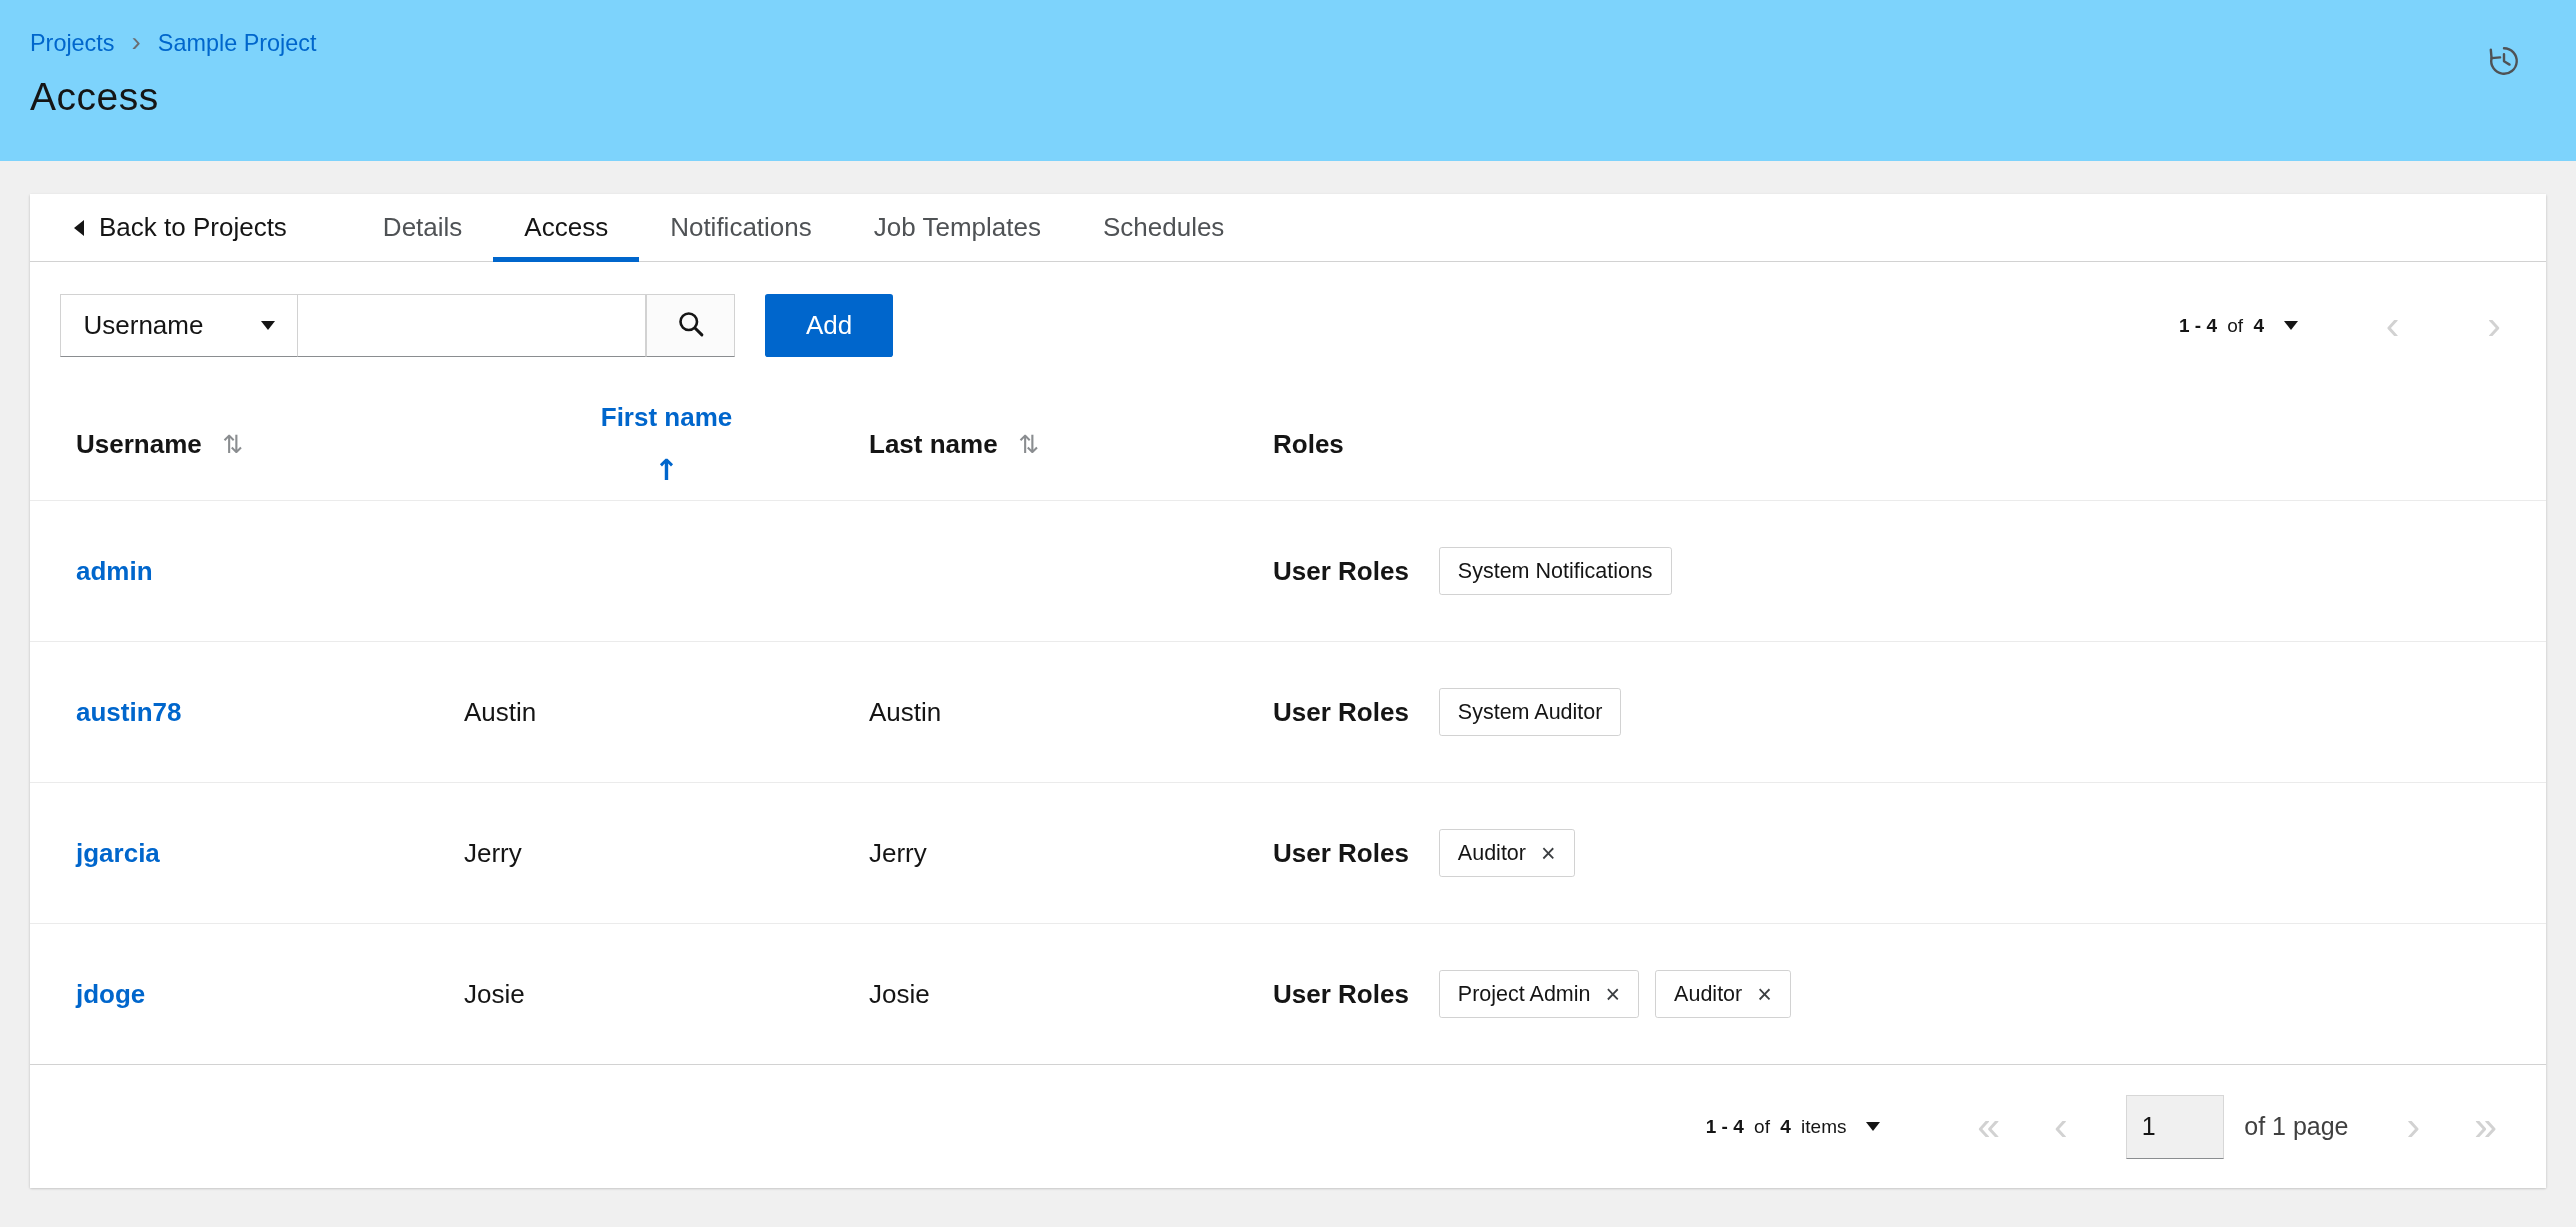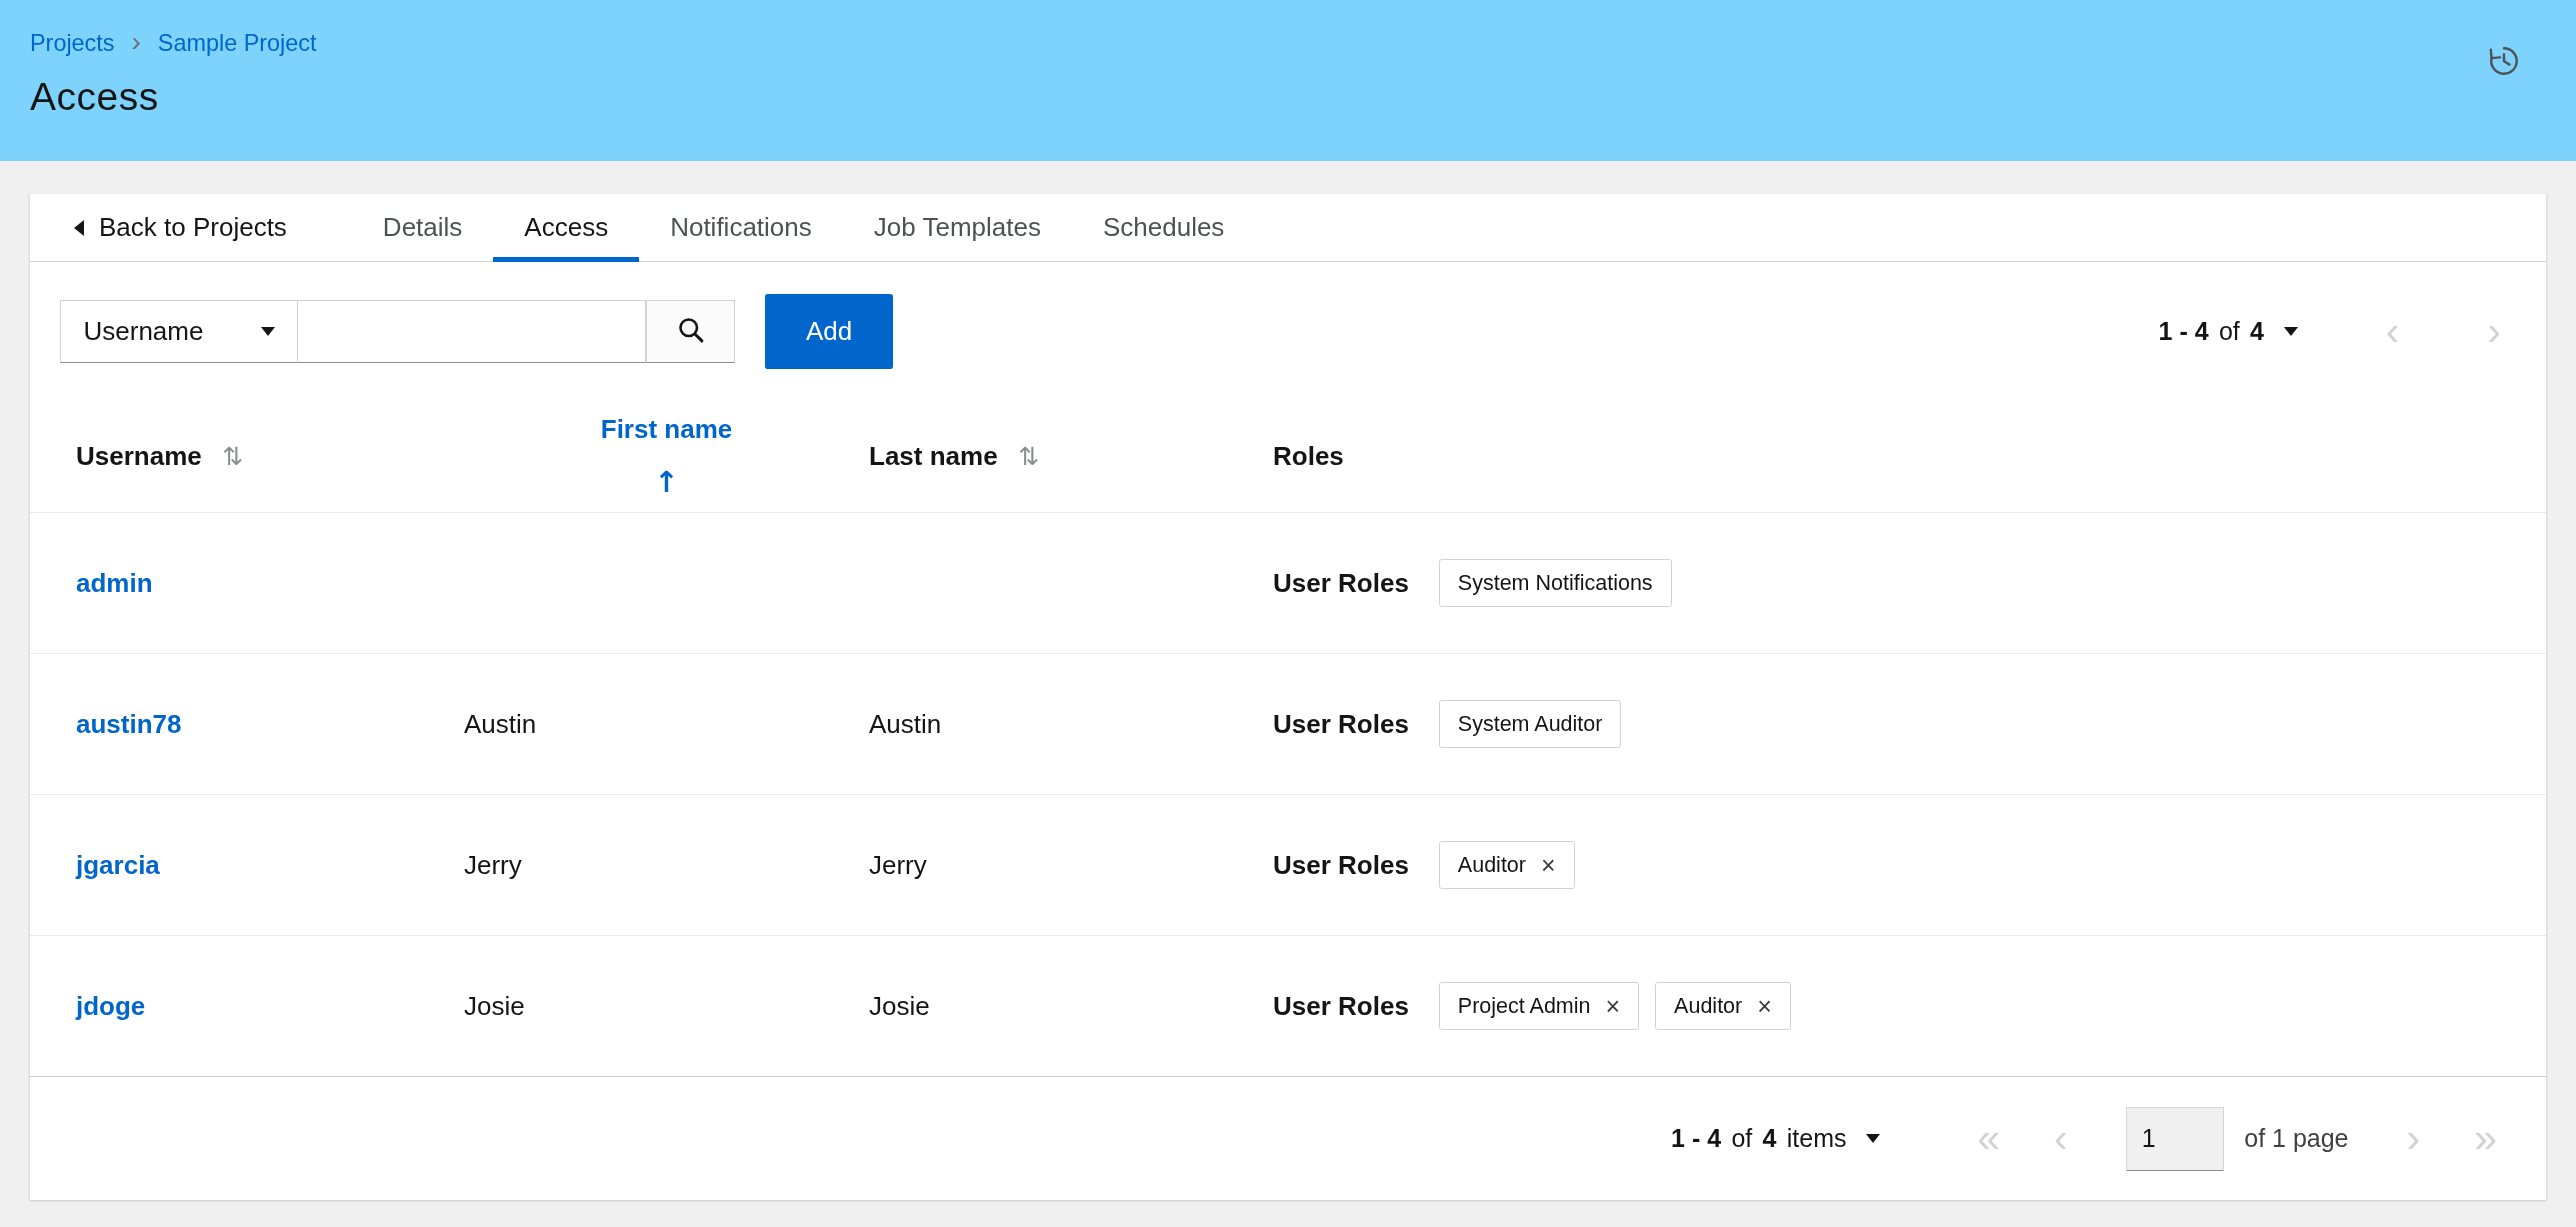--- a/index.html
+++ b/index.html
@@ -31,23 +31,23 @@
   .caret-left { width:0; height:0; border-top:8.4px solid transparent; border-bottom:8.4px solid transparent; border-right:10.3px solid #151515; display:inline-block; }
 
   
   .toolbar { display:flex; align-items:center; padding:32px 45px 32px 30px; }
   .input-group { display:flex; align-items:stretch; height:63px; }
   .filter-toggle { display:flex; align-items:center; justify-content:space-between; width:238px; padding:0 22.5px; background:#fff;
     border:0.9px solid #d2d2d2; border-bottom-color:#8a8d90; font-size:26px; font-family:inherit; color:#151515; cursor:pointer; }
   .caret-down { width:0; height:0; border-left:7.5px solid transparent; border-right:7.5px solid transparent; border-top:9.4px solid #151515; display:inline-block; }
   .search-input { width:348px; border:0.9px solid #d2d2d2; border-left:none; border-bottom-color:#8a8d90; padding:0 19px; font-size:26px; font-family:inherit; background:#fff; outline:none; color:#151515; }
   .search-btn { width:89px; border:0.9px solid #d2d2d2; border-left:0.9px solid #d2d2d2; border-bottom-color:#8a8d90; background:#fbfbfb; cursor:pointer; display:flex; align-items:center; justify-content:center; }
-  .add-btn { margin-left:30px; height:75px; padding:0 41px; background:#0066cc; color:#fff; border:none; border-radius:2.8px; font-size:26px; font-family:inherit; cursor:pointer; }
+  .add-btn { margin-left:30px; height:63px; padding:0 41px; background:#0066cc; color:#fff; border:none; border-radius:2.8px; font-size:26px; font-family:inherit; cursor:pointer; }
   .toolbar-right { margin-left:auto; display:flex; align-items:center; }
-  .pg-summary { display:flex; align-items:center; gap:10.3px; background:none; border:none; font-size:25px; font-family:inherit; color:#151515; cursor:pointer; }
+  .pg-summary { display:flex; align-items:center; gap:10.3px; background:none; border:none; font-size:19px; font-family:inherit; color:#151515; cursor:pointer; }
   .pg-summary .strong { font-weight:700; }
   .pg-summary .caret-down { margin-left:9.4px; }
   .chev { background:none; border:none; font-size:41px; color:#d2d2d2; line-height:1; padding:0; cursor:default; font-family:inherit; }
   .toolbar-right .chev { margin-left:88px; }
 
   
   .thead, .trow { display:grid; grid-template-columns:388px 405px 404px 1fr; padding-left:46px; align-items:center; }
   .thead { height:111px; }
   .th { display:flex; align-items:center; gap:20.6px; background:none; border:none; padding:0; font-family:inherit; font-size:26px; font-weight:700; color:#151515; cursor:pointer; text-align:left; }
   .th.plain { cursor:default; }

